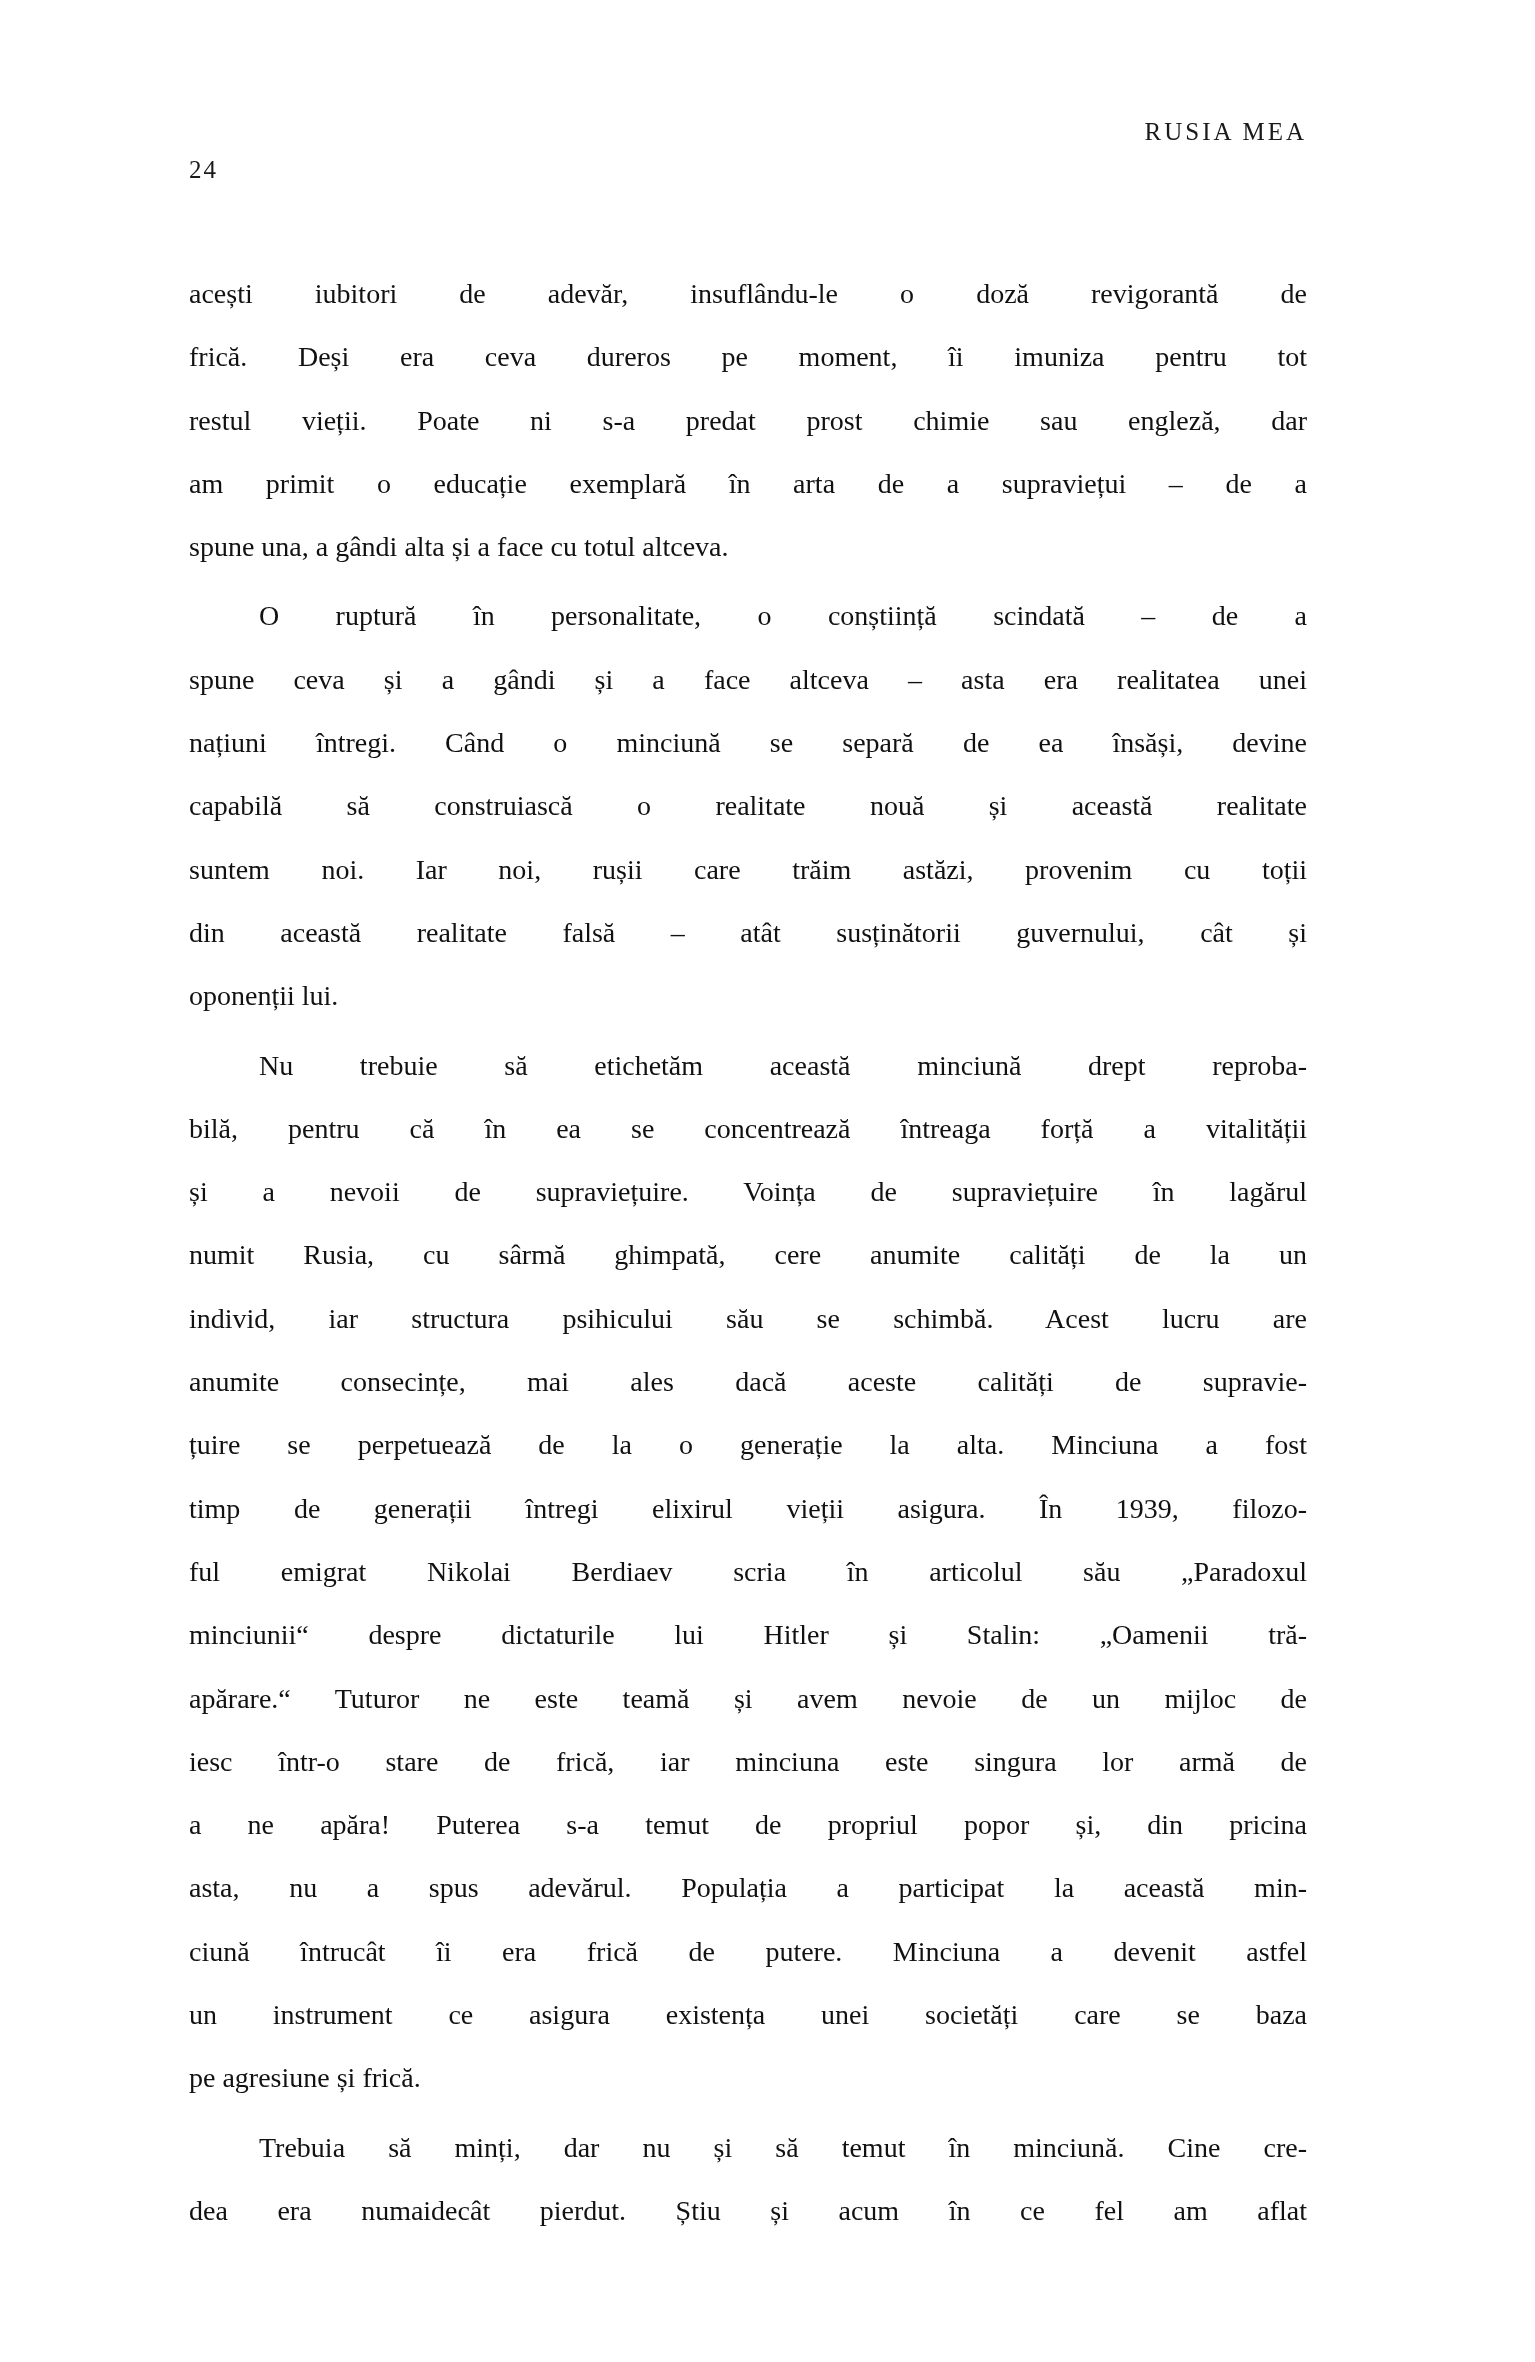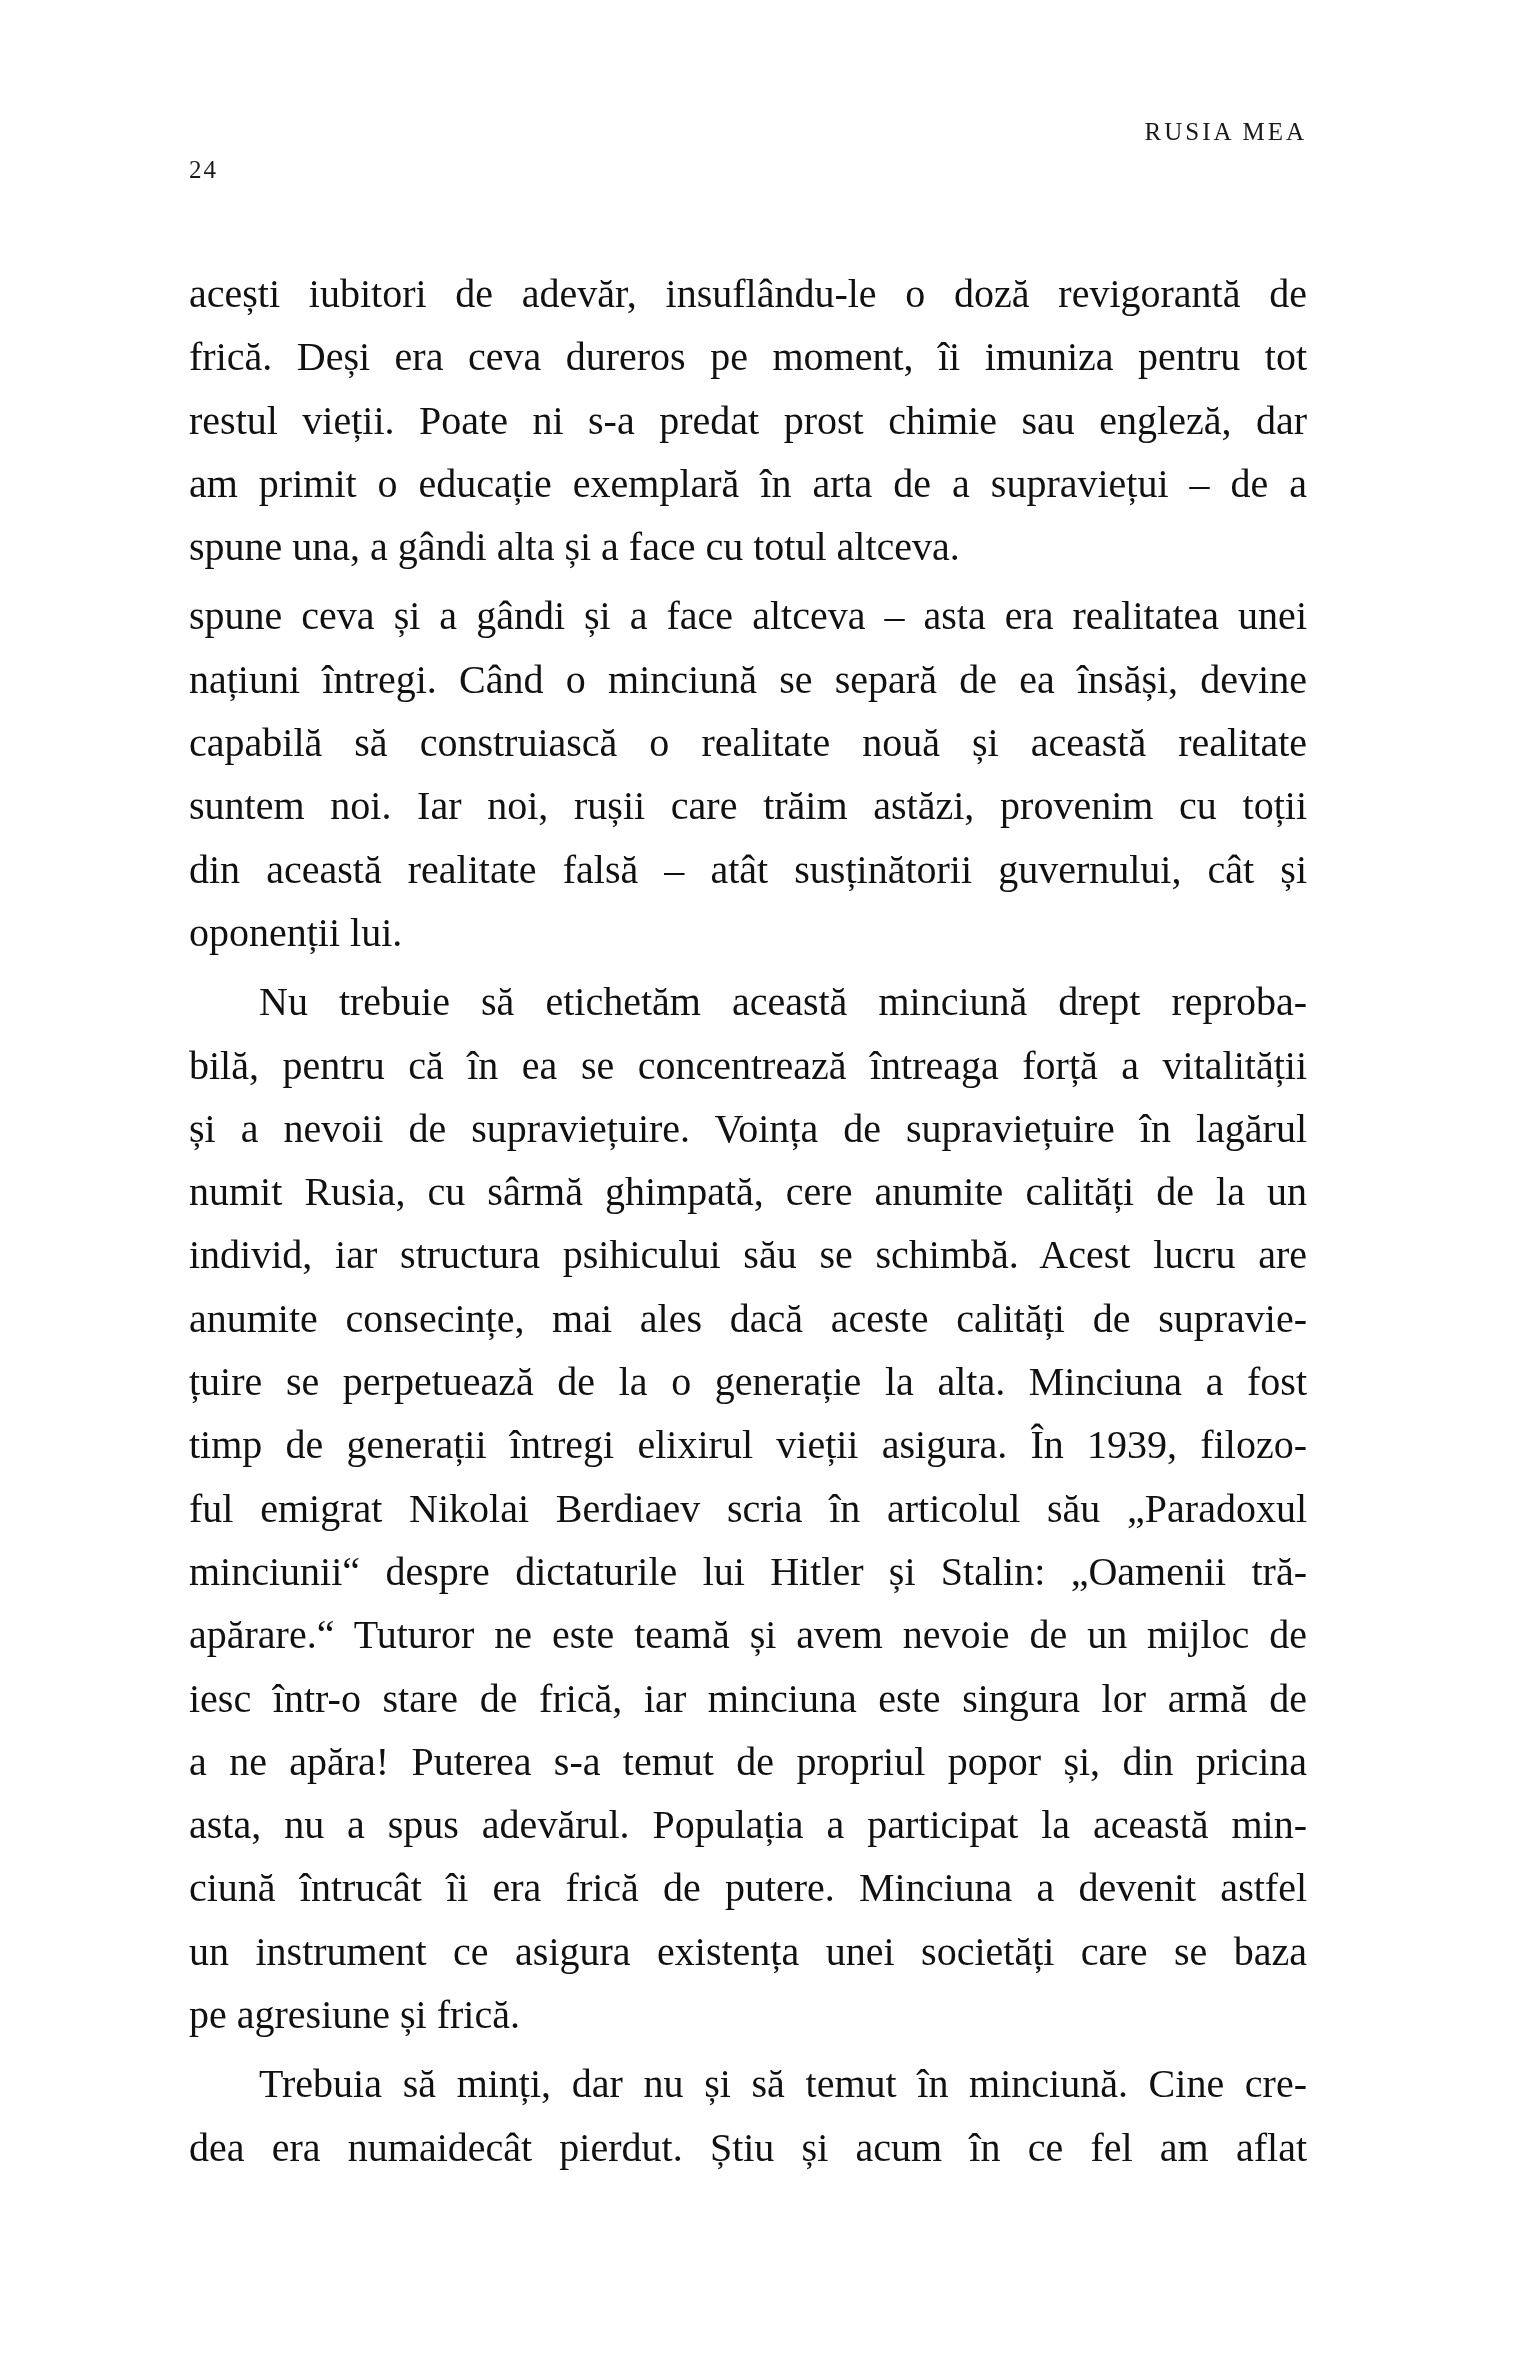--- a/index.html
+++ b/index.html
@@ -43,21 +43,21 @@
       right: 0;
       top: 0;
       letter-spacing: 3px;
       text-align: center;
     }
     .body-text {
       position: absolute;
       left: 189px;
       top: 262px;
       width: 1118px;
-      font-size: 40px;
+      font-size: 28px;
       line-height: 63.3px;
     }
     .line {
       display: block;
       white-space: nowrap;
       text-align: justify;
       text-align-last: justify;
       height: 63.3px;
     }
     .line.last {
@@ -83,20 +83,21 @@
   <div class="body-text" id="body-text">
       <div class="paragraph">
         <span class="line">acești iubitori de adevăr, insuflându-le o doză revigorantă de</span>
         <span class="line">frică. Deși era ceva dureros pe moment, îi imuniza pentru tot</span>
         <span class="line">restul vieții. Poate ni s-a predat prost chimie sau engleză, dar</span>
         <span class="line">am primit o educație exemplară în arta de a supraviețui – de a</span>
         <span class="line last">spune una, a gândi alta și a face cu totul altceva.</span>
       </div>
       <span class="para-gap"></span>
       <div class="paragraph">
+        <span class="line indent">O ruptură în personalitate, o conștiință scindată – de a</span>
         <span class="line">spune ceva și a gândi și a face altceva – asta era realitatea unei</span>
         <span class="line">națiuni întregi. Când o minciună se separă de ea însăși, devine</span>
         <span class="line">capabilă să construiască o realitate nouă și această realitate</span>
         <span class="line">suntem noi. Iar noi, rușii care trăim astăzi, provenim cu toții</span>
         <span class="line">din această realitate falsă – atât susținătorii guvernului, cât și</span>
         <span class="line last">oponenții lui.</span>
       </div>
       <span class="para-gap"></span>
       <div class="paragraph">
         <span class="line indent">Nu trebuie să etichetăm această minciună drept reproba-</span>

